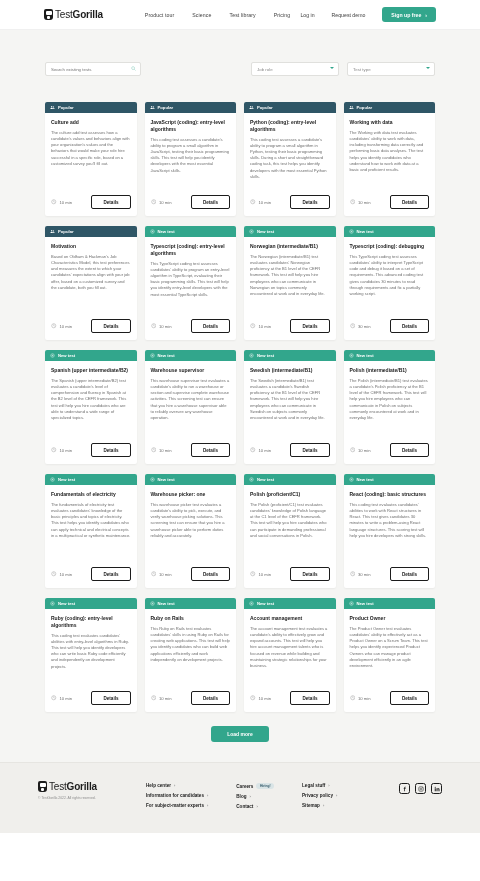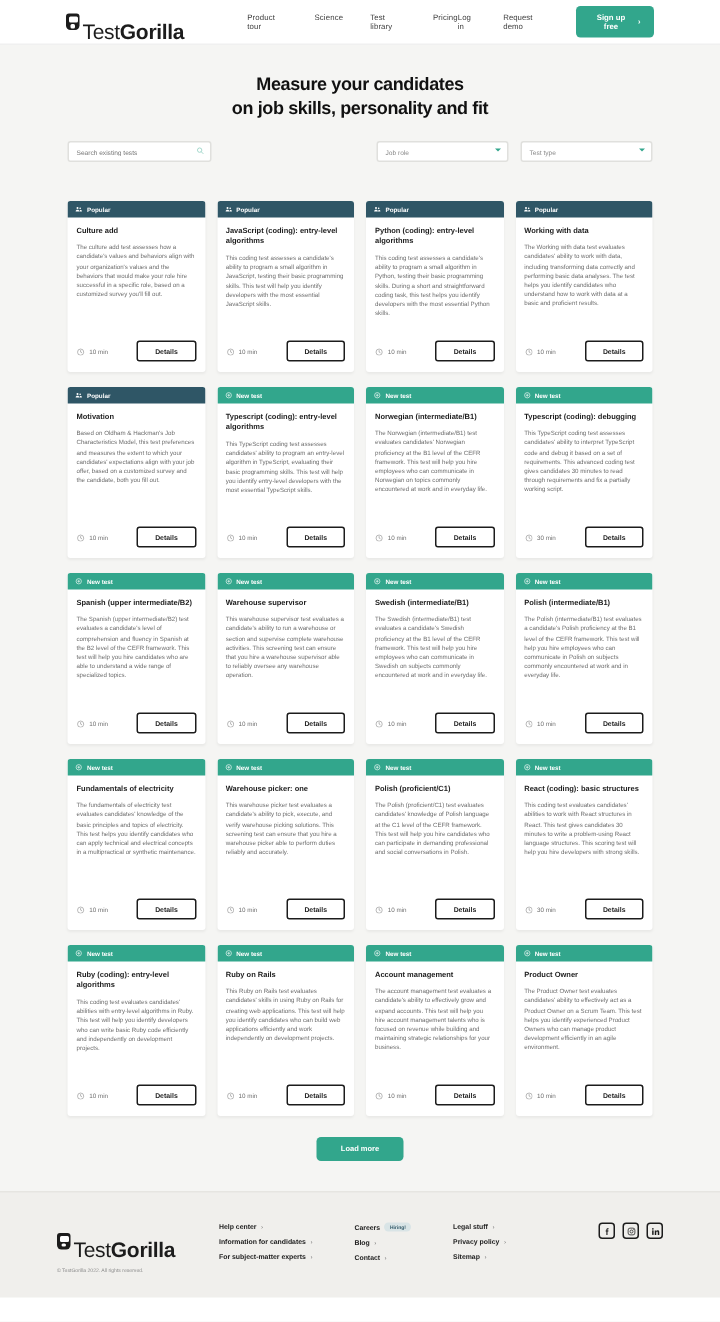--- a/index.html
+++ b/index.html
@@ -35,21 +35,21 @@
     background: #ffffff;
     border-radius: 1px;
   }
   .logo-mark::after {
     content: "";
     position: absolute; left: 3px; top: 7px;
     width: 3px; height: 2.5px;
     background: #ffffff;
     border-radius: 1px;
   }
-  .logo-text { font-size: 14px; letter-spacing: -0.2px; margin-top: 12px; }
+  .logo-text { font-size: 10px; letter-spacing: -0.2px; }
   .logo-text .light { font-weight: 400; }
   .logo-text .bold { font-weight: 700; }
 
   .nav { display: flex; gap: 18px; margin-left: 42px; }
   .nav a {
     font-size: 5.2px;
     color: #3d3d3d;
     text-decoration: none;
     letter-spacing: 0.1px;
   }
@@ -294,24 +294,20 @@
     <a href="#">Log in</a>
     <a href="#">Request demo</a>
     <button class="btn-signup">
       <span>Sign up free</span>
       <span class="arrow">›</span>
     </button>
   </div>
 </div>
 
 <div class="hero">
-  <h1>
-    <span>Measure your candidates</span><br>
-    <span>on job skills, personality and fit</span>
-  </h1>
   <div class="filters">
     <div class="search-wrap">
       <input class="search-input" type="text" placeholder="Search existing tests" style="">
       <svg class="search-icon" viewBox="0 0 24 24" fill="none" stroke="#32a68c" stroke-width="2.5">
         <circle cx="10" cy="10" r="7"></circle>
           <line x1="15" y1="15" x2="22" y2="22"></line>
       </svg>
     </div>
     <div class="filter-spacer"></div>
     <div class="select-wrap">

